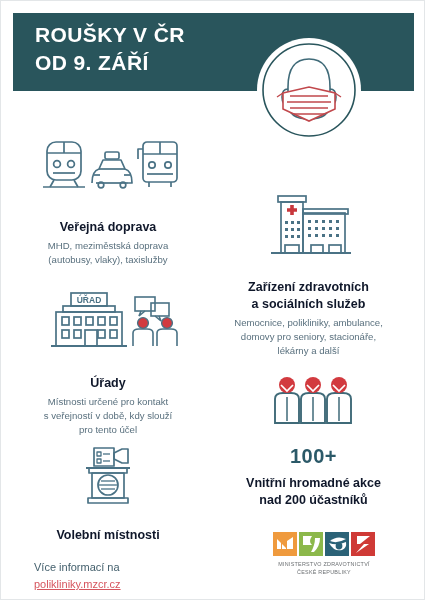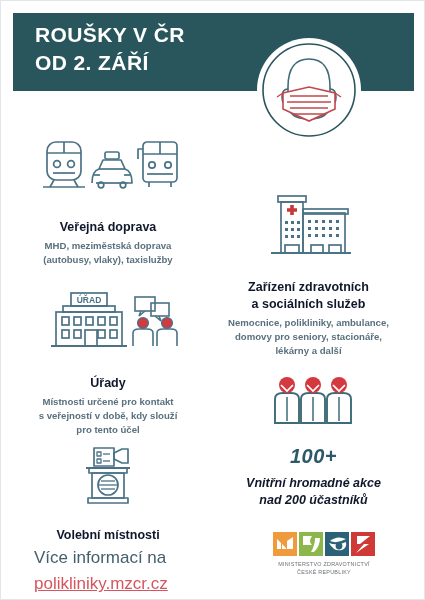--- a/index.html
+++ b/index.html
@@ -35,59 +35,59 @@
   }
 
   
   .section{position:absolute;text-align:center;}
   .sec-icon{display:block;margin:16px auto;}
   .sec-title{
     color:#0f172a;font-weight:bold;font-size:12.5px;
     line-height:1.35;margin:7px 0 3px;white-space:pre-line;
   }
   .sec-desc{
-    color:#59707e;font-size:9.6px;line-height:1.45;white-space:pre-line;font-weight:bold;
+    color:#59707e;font-size:9.6px;line-height:1.45;white-space:pre-line;
   }
 
   #sec-transport{left:12px;top:120px;width:190px;}
   #sec-health{left:200px;top:176px;width:215px;}
   #sec-offices{left:12px;top:272px;width:190px;}
-  #sec-events{left:205px;top:358px;width:215px;font-style:italic;}
+  #sec-events{left:205px;top:358px;width:215px;}
   #sec-voting{left:12px;top:428px;width:190px;}
 
   .count-label{
     color:#2b5968;font-weight:bold;font-size:20px;
     letter-spacing:.5px;margin-top:1px;
   }
 
   
   .footer-text{
-    position:absolute;left:33px;top:544px;
-    font-size:17px;line-height:1.55;color:#44606d;
+    position:absolute;left:33px;top:558px;
+    font-size:11px;line-height:1.55;color:#44606d;
   }
   .footer-url{color:#d6555e;display:block;}
 
   .logo-wrap{position:absolute;left:268px;top:531px;width:110px;text-align:center;}
   .logo-tiles{display:flex;gap:2px;justify-content:center;}
   .tile{width:24px;height:24px;position:relative;overflow:hidden;}
   .tile svg{display:block;}
   .logo-caption{
     margin-top:4px;color:#6b6f72;font-size:5.4px;
     letter-spacing:.25px;line-height:1.5;white-space:pre-line;
   }
 </style>
 </head>
 <body>
 
 <div class="poster">
 
   <div class="header-band"></div>
 
   <div class="header-title">ROUŠKY V ČR
-OD 2. ZÁŘÍ</div>
+OD 9. ZÁŘÍ</div>
 
   <div class="mask-badge">
     <svg viewBox="0 0 106 106" width="106" height="106">
       <circle cx="53" cy="53" r="52" fill="#ffffff"></circle>
       <circle cx="53" cy="53" r="46" fill="none" stroke="#29555c" stroke-width="1.6"></circle>
 
       <path d="M32 50 Q32 22 53 22 Q74 22 74 50 L74 66 Q74 82 53 82 Q32 82 32 66 Z" fill="none" stroke="#3f6a78" stroke-width="1.6"></path>
 
       <path d="M32 52 Q26 52 26 60 Q26 68 32 68" fill="none" stroke="#3f6a78" stroke-width="1.6"></path>
       <path d="M74 52 Q80 52 80 60 Q80 68 74 68" fill="none" stroke="#3f6a78" stroke-width="1.6"></path>

